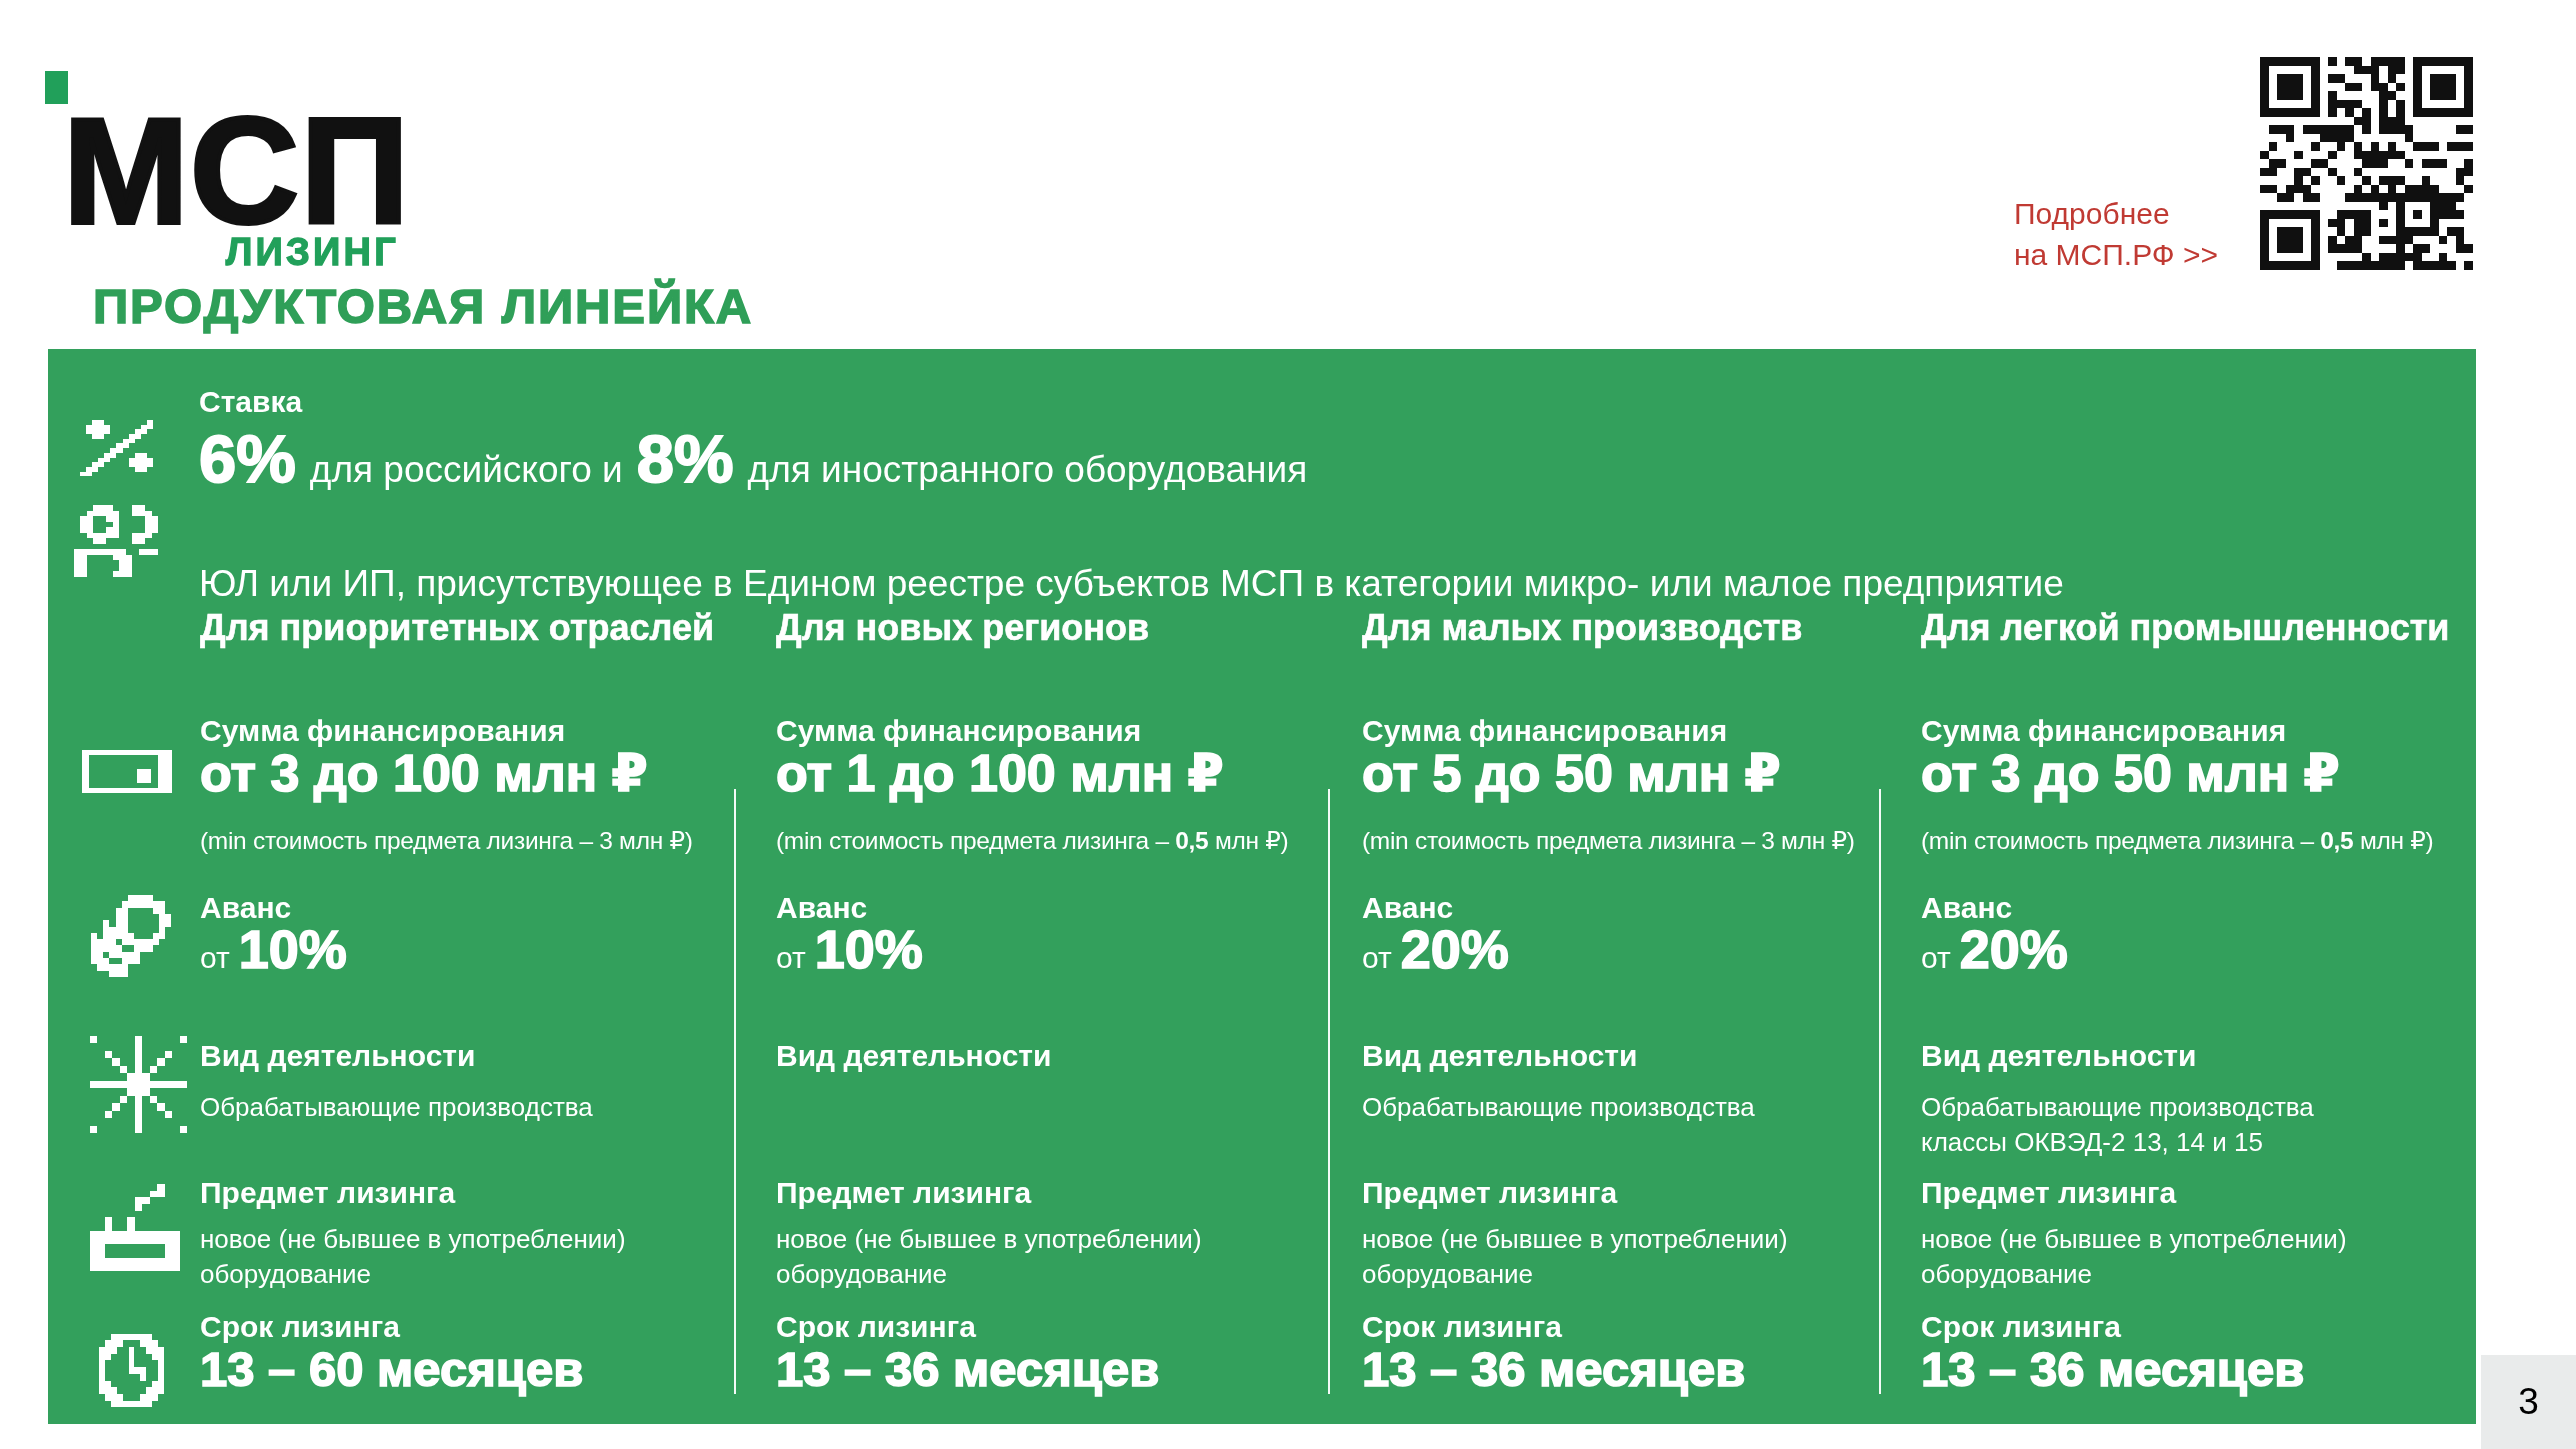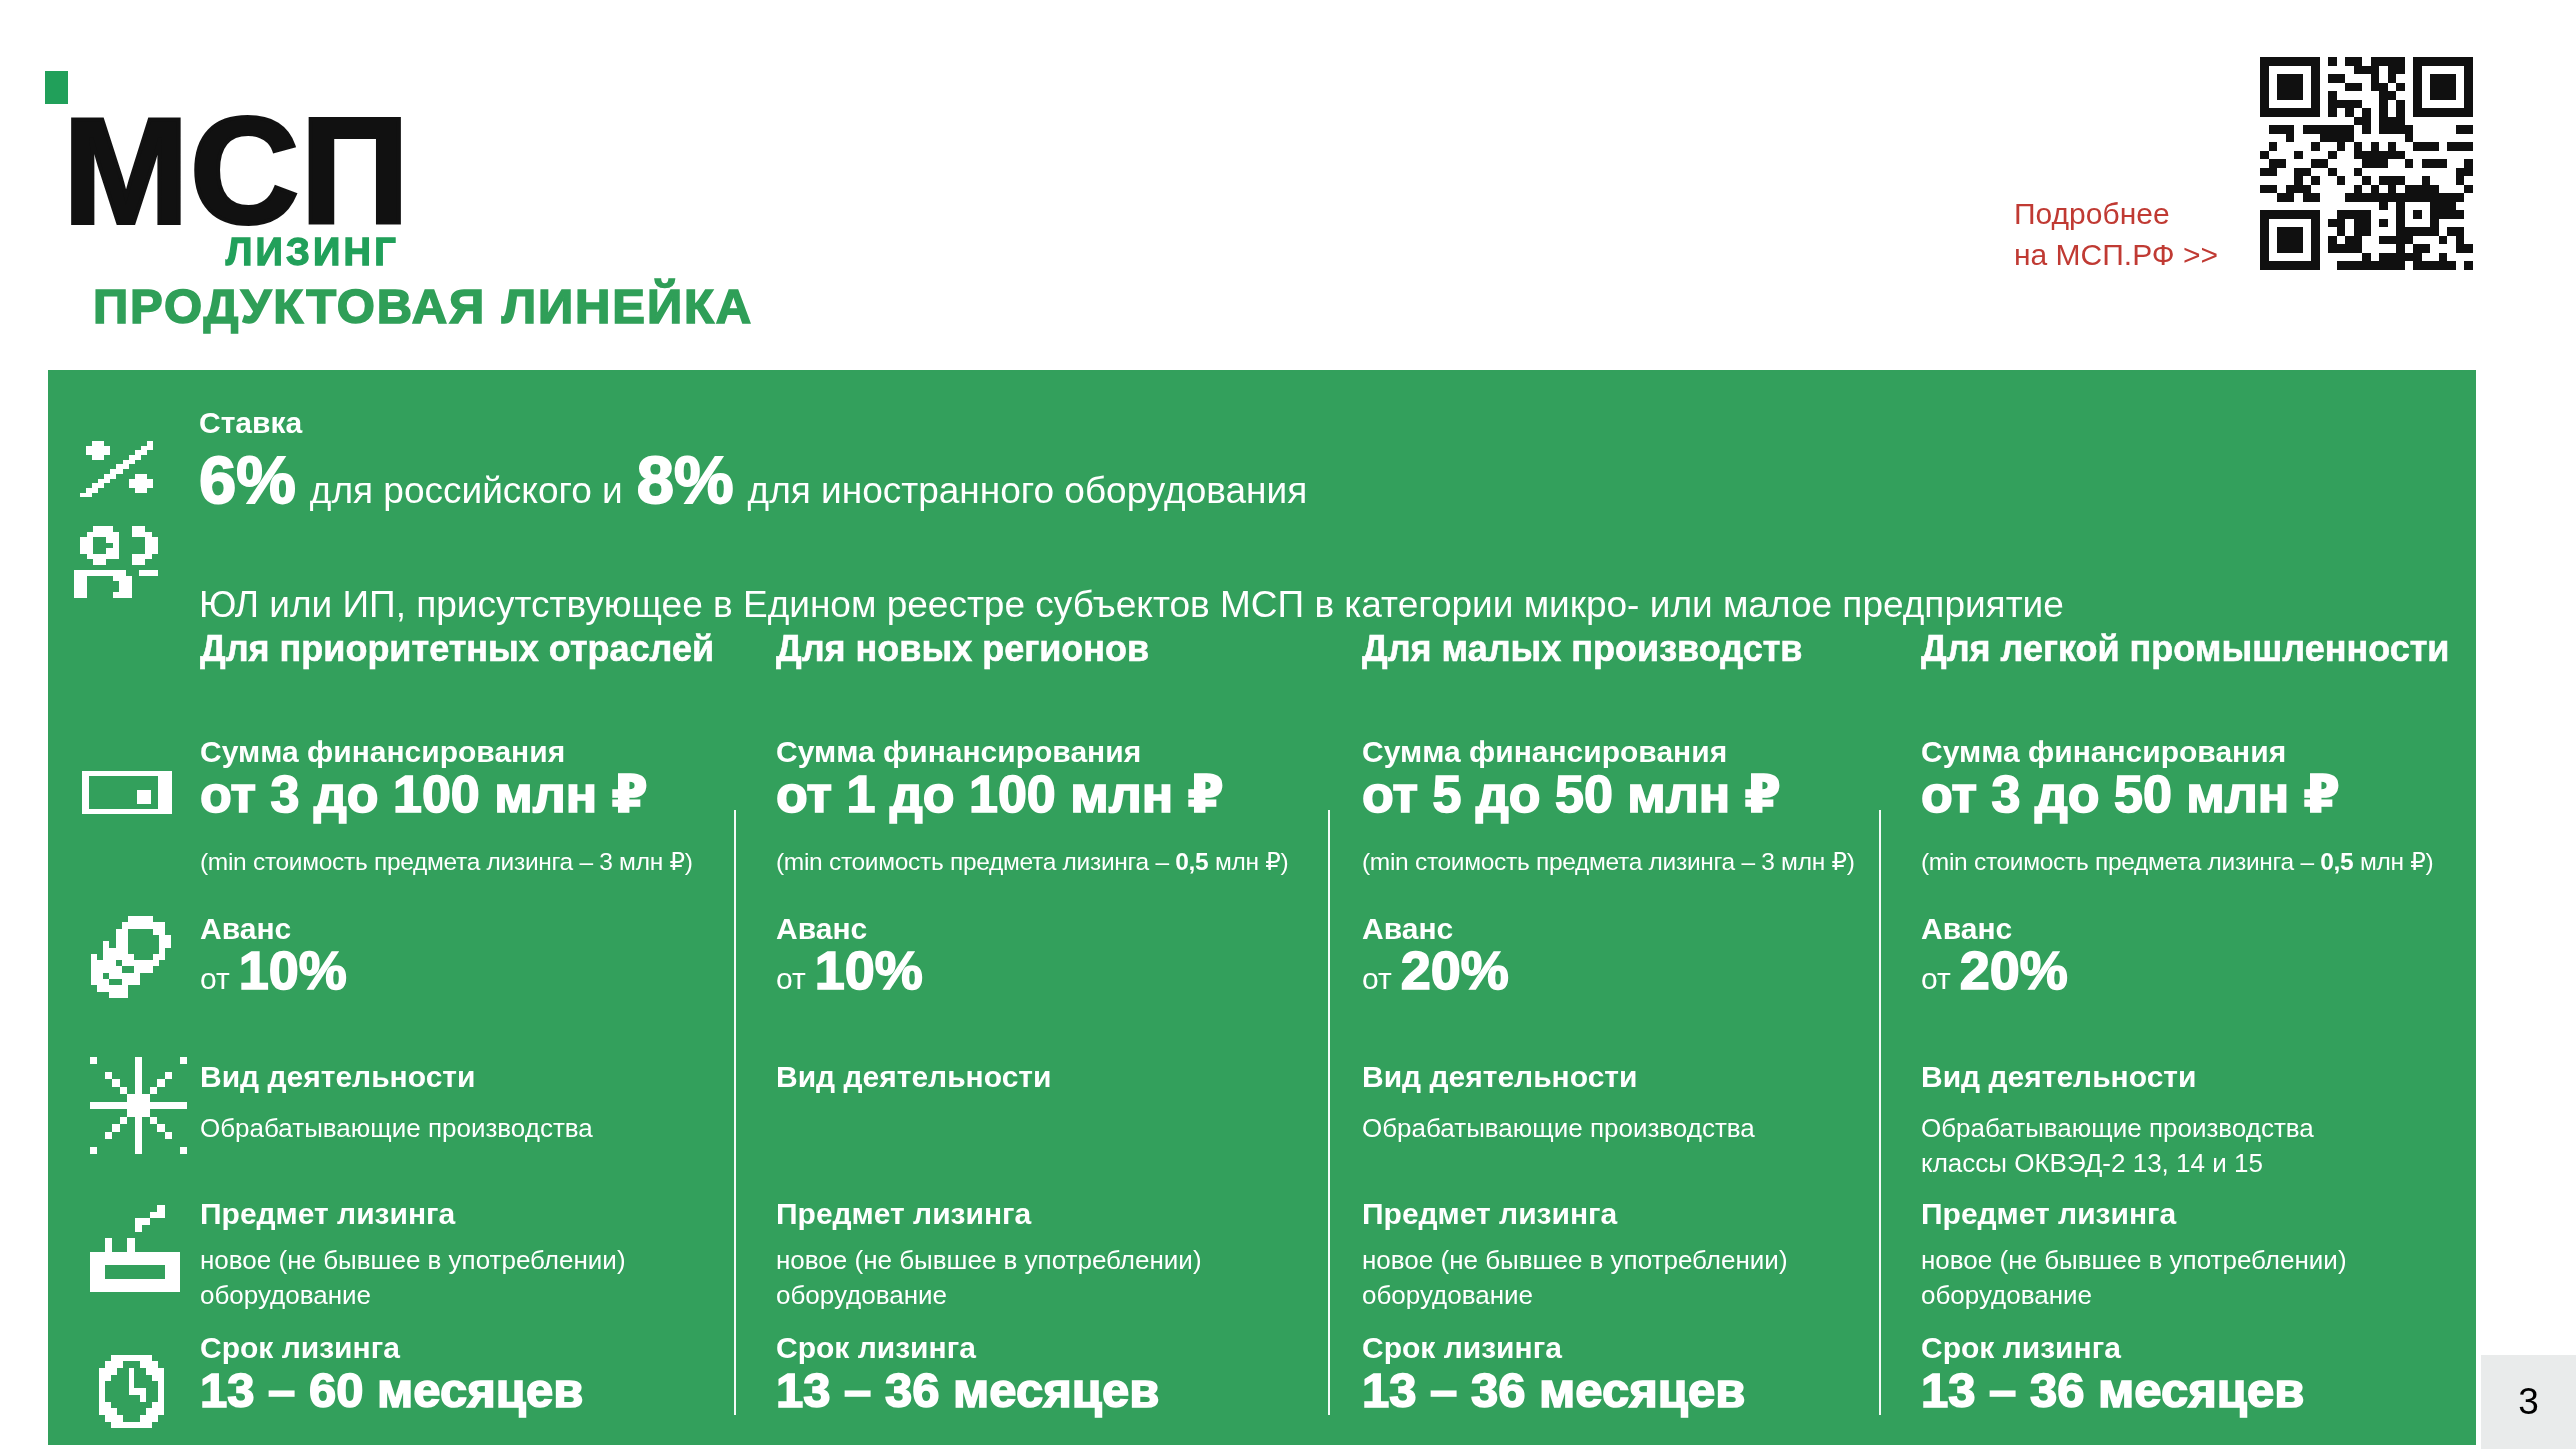--- a/index.html
+++ b/index.html
@@ -22,21 +22,21 @@
   .qr{position:absolute;left:2260px;top:57px;width:213px;height:213px;background:#fff;}
   .qr svg{width:100%;height:100%;shape-rendering:crispEdges;}
   .qr-caption{position:absolute;left:2014px;top:193px;font-size:30px;line-height:41px;color:var(--red);}
 
   
   .title{position:absolute;left:93px;top:282px;margin:0;font-size:49px;line-height:1;
          font-weight:bold;color:var(--title-green);-webkit-text-stroke:1.6px var(--title-green);
          letter-spacing:1.9px;}
 
   
-  .panel{position:absolute;left:48px;top:349px;width:2428px;height:1075px;background:var(--green);margin-top:21px;}
+  .panel{position:absolute;left:48px;top:349px;width:2428px;height:1075px;background:var(--green);}
 
   .pxicon{position:absolute;}
   .pxicon svg{width:100%;height:100%;shape-rendering:crispEdges;display:block;}
   .icon-rate{left:32px;top:71px;width:79px;height:61px;}
   .icon-elig{left:26px;top:156px;width:84px;height:72px;}
   .icon-sum{left:34px;top:392px;width:90px;height:61px;}
   .icon-adv{left:43px;top:546px;width:80px;height:82px;}
   .icon-act{left:42px;top:687px;width:97px;height:97px;}
   .icon-subj{left:42px;top:835px;width:97px;height:87px;}
   .icon-term{left:45px;top:978px;width:77px;height:87px;}

